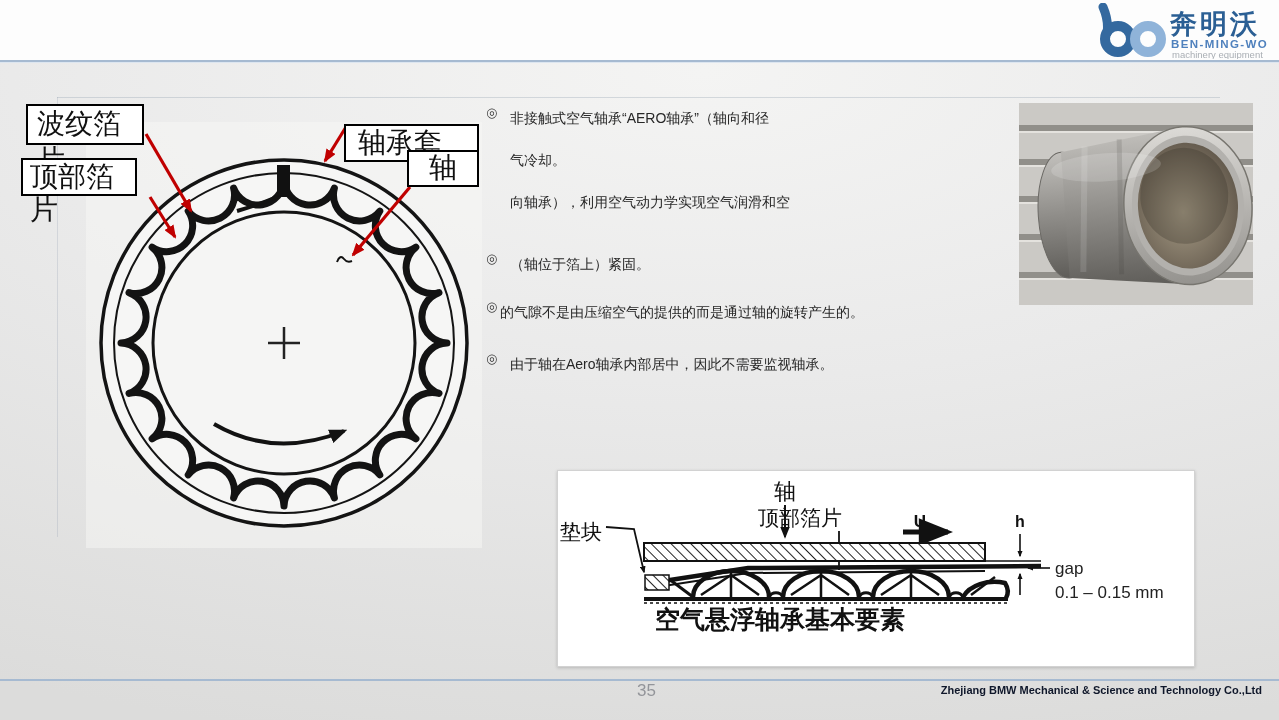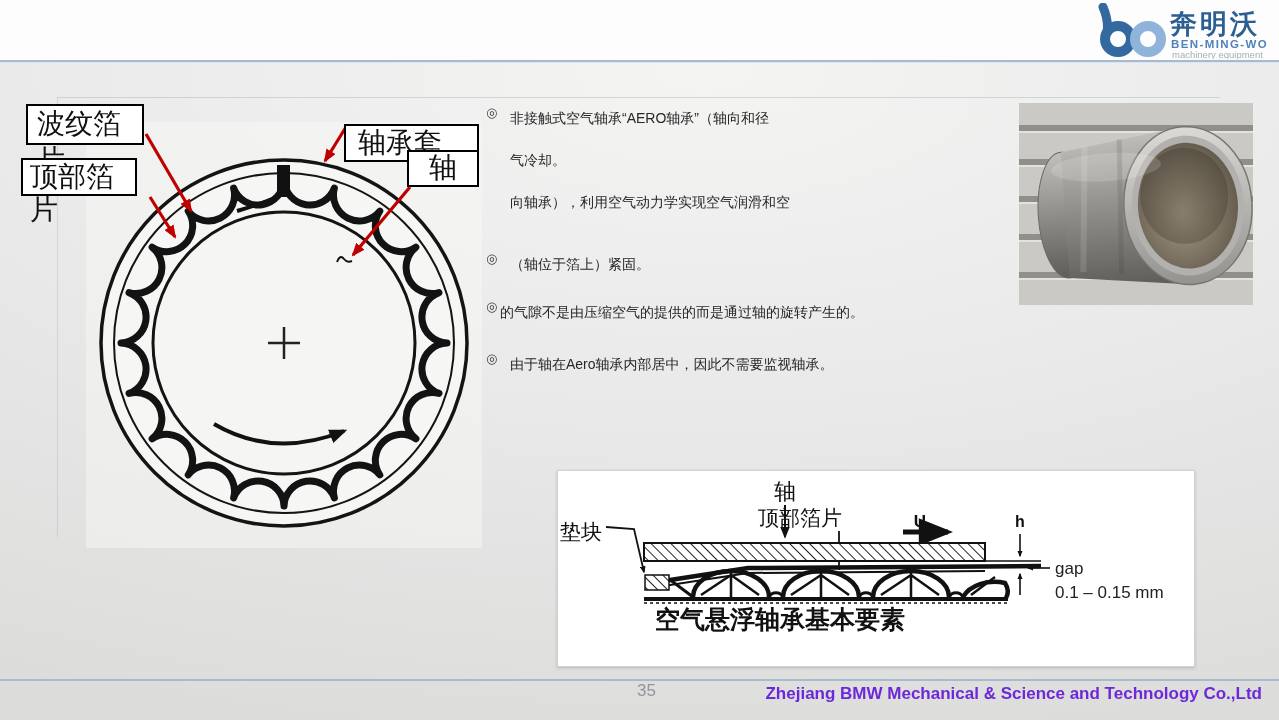--- a/index.html
+++ b/index.html
@@ -31,21 +31,21 @@
   .bullet.mb2{margin-bottom:6px;}
   .bullet.mb3{margin-bottom:10px;}
   .bglyph{position:absolute;left:0;top:8px;font-size:13px;color:#3c3c3c;}
   .bline{height:42px;line-height:42px;font-size:14px;white-space:nowrap;}
   .bline.outdent{margin-left:-10px;}
   
   .panel{left:557px;top:470px;width:638px;height:197px;background:#ffffff;border:1px solid #d2d2d2;
          box-shadow:0 1px 3px rgba(0,0,0,.18);box-sizing:border-box;}
   
   .pagenum{left:597px;top:681px;font-size:17px;color:#93959a;margin-left:40px;}
-  .company{right:17px;top:684px;font-size:17px;font-weight:bold;color:#6d28d9;letter-spacing:0px;}
+  .company{right:17px;top:684px;font-size:11px;font-weight:bold;color:#0f172a;letter-spacing:0px;}
   svg{display:block;}
   text{font-family:"Liberation Sans","DejaVu Sans",sans-serif;}
 </style>
 </head>
 <body>
 
 <div class="abs header"></div>
 <div class="abs header-line"></div>
 
 <div class="abs logo">

